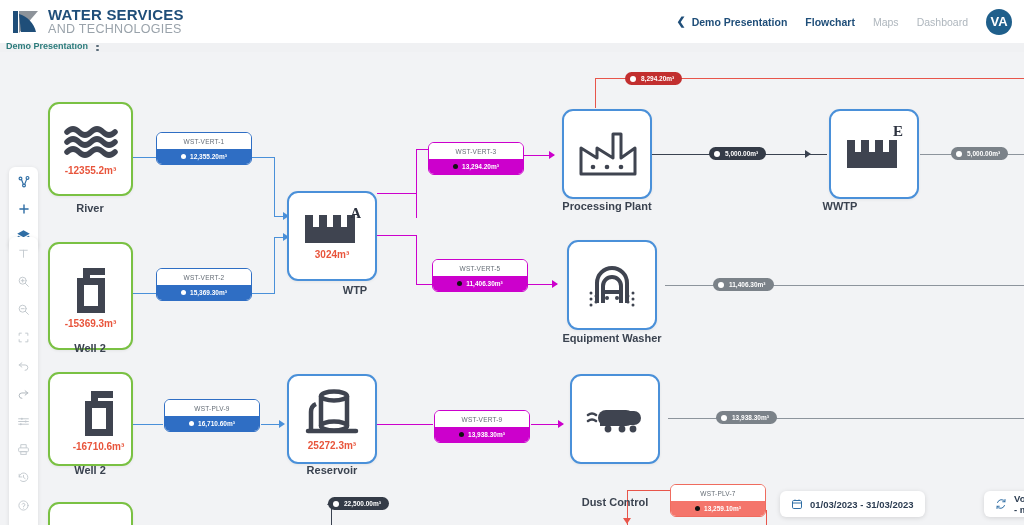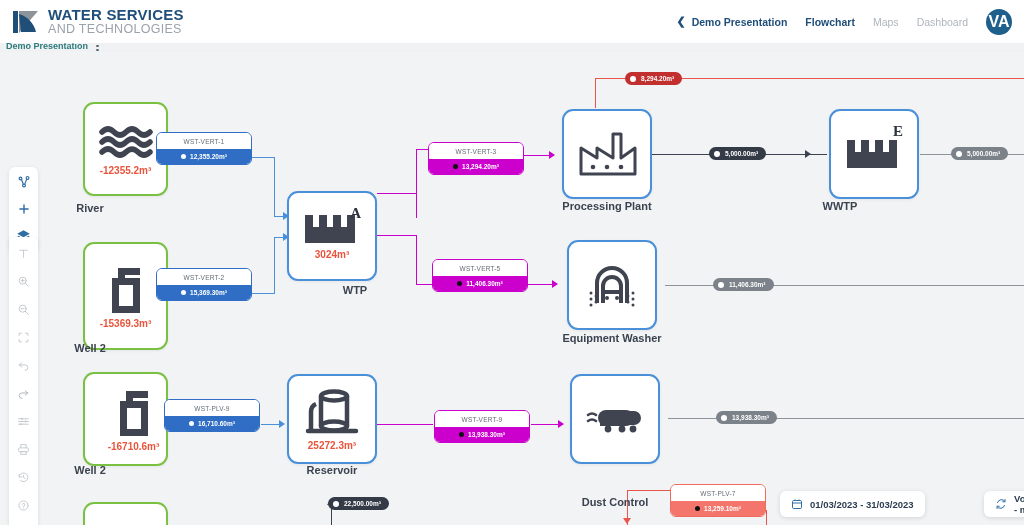--- a/index.html
+++ b/index.html
@@ -34,21 +34,21 @@
   }
   .back-link {
     display: flex; align-items: center; gap: 6px;
     font-size: 10.5px; font-weight: bold; color: #1f4e79; cursor: pointer;
   }
   .chev { font-size: 11px; color: #1f4e79; }
   .nav-item { font-size: 10.5px; font-weight: bold; color: #1f4e79; cursor: pointer; }
   .nav-item.dim { color: #aeb6bd; font-weight: normal; }
   .avatar {
     width: 26px; height: 26px; border-radius: 50%;
-    background: #1f5f8b; color: #fff; font-size: 16px; font-weight: bold;
+    background: #1f5f8b; color: #fff; font-size: 13px; font-weight: bold;
     display: flex; align-items: center; justify-content: center;
     cursor: pointer;
   }
 
   
   .subheader {
     position: absolute; top: 36px; left: 0; width: 1024px; height: 20px;
     display: flex; align-items: center; gap: 8px; padding-left: 6px;
     z-index: 49;
   }
@@ -84,21 +84,21 @@
   .ticon.muted2 { color: #b0b7bd; }
   .ticon svg { display: block; }
 
   
   .node {
     position: absolute; background: #ffffff; border-radius: 11px;
     display: flex; flex-direction: column; align-items: center; justify-content: center;
     z-index: 20; cursor: pointer;
     box-shadow: 0 1px 3px rgba(0,0,0,.06);
   }
-  .node.green { border: 2px solid #7ac143; margin-left: 35px; }
+  .node.green { border: 2px solid #7ac143; }
   .node.blue  { border: 2px solid #4a90d9; }
   .node-icon { color: #3f4450; display: flex; align-items: center; justify-content: center; }
   .node-val {
     font-size: 10px; font-weight: bold; color: #e8553c;
     margin-top: 4px;
   }
   .node-label {
     position: absolute; width: 160px; text-align: center;
     font-size: 11px; font-weight: bold; color: #3b4350; z-index: 20;
   }

